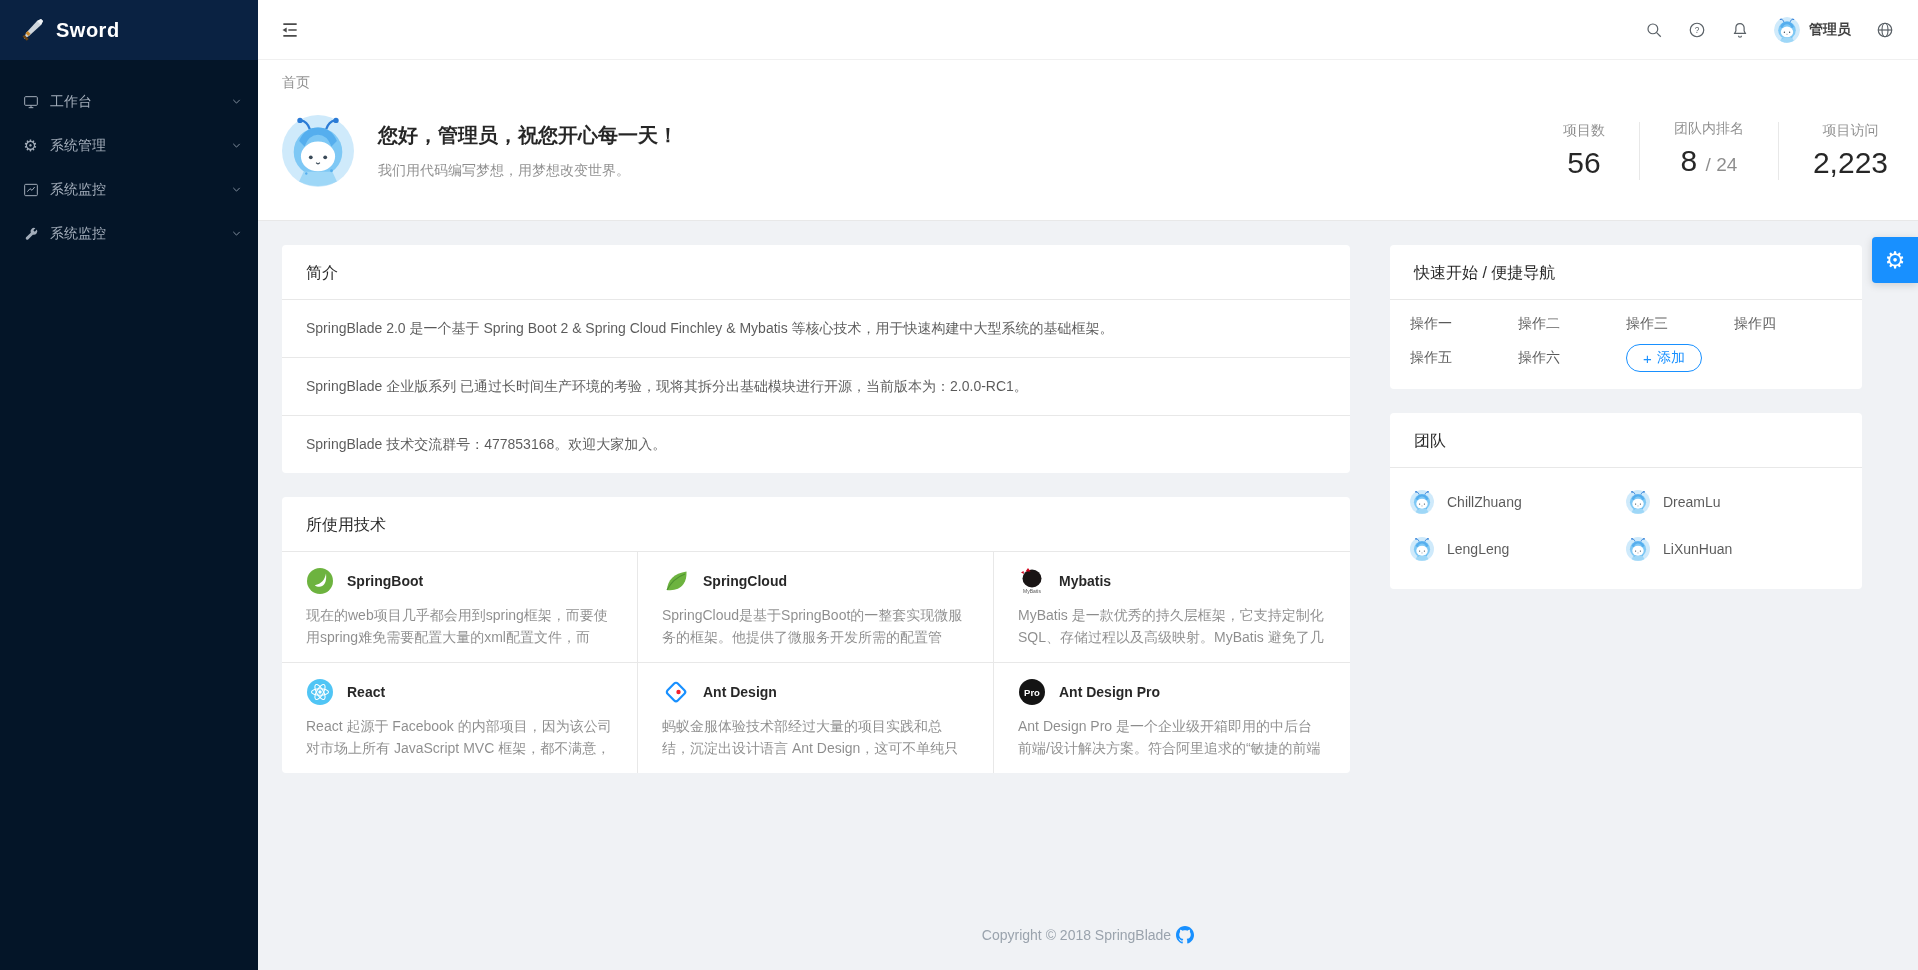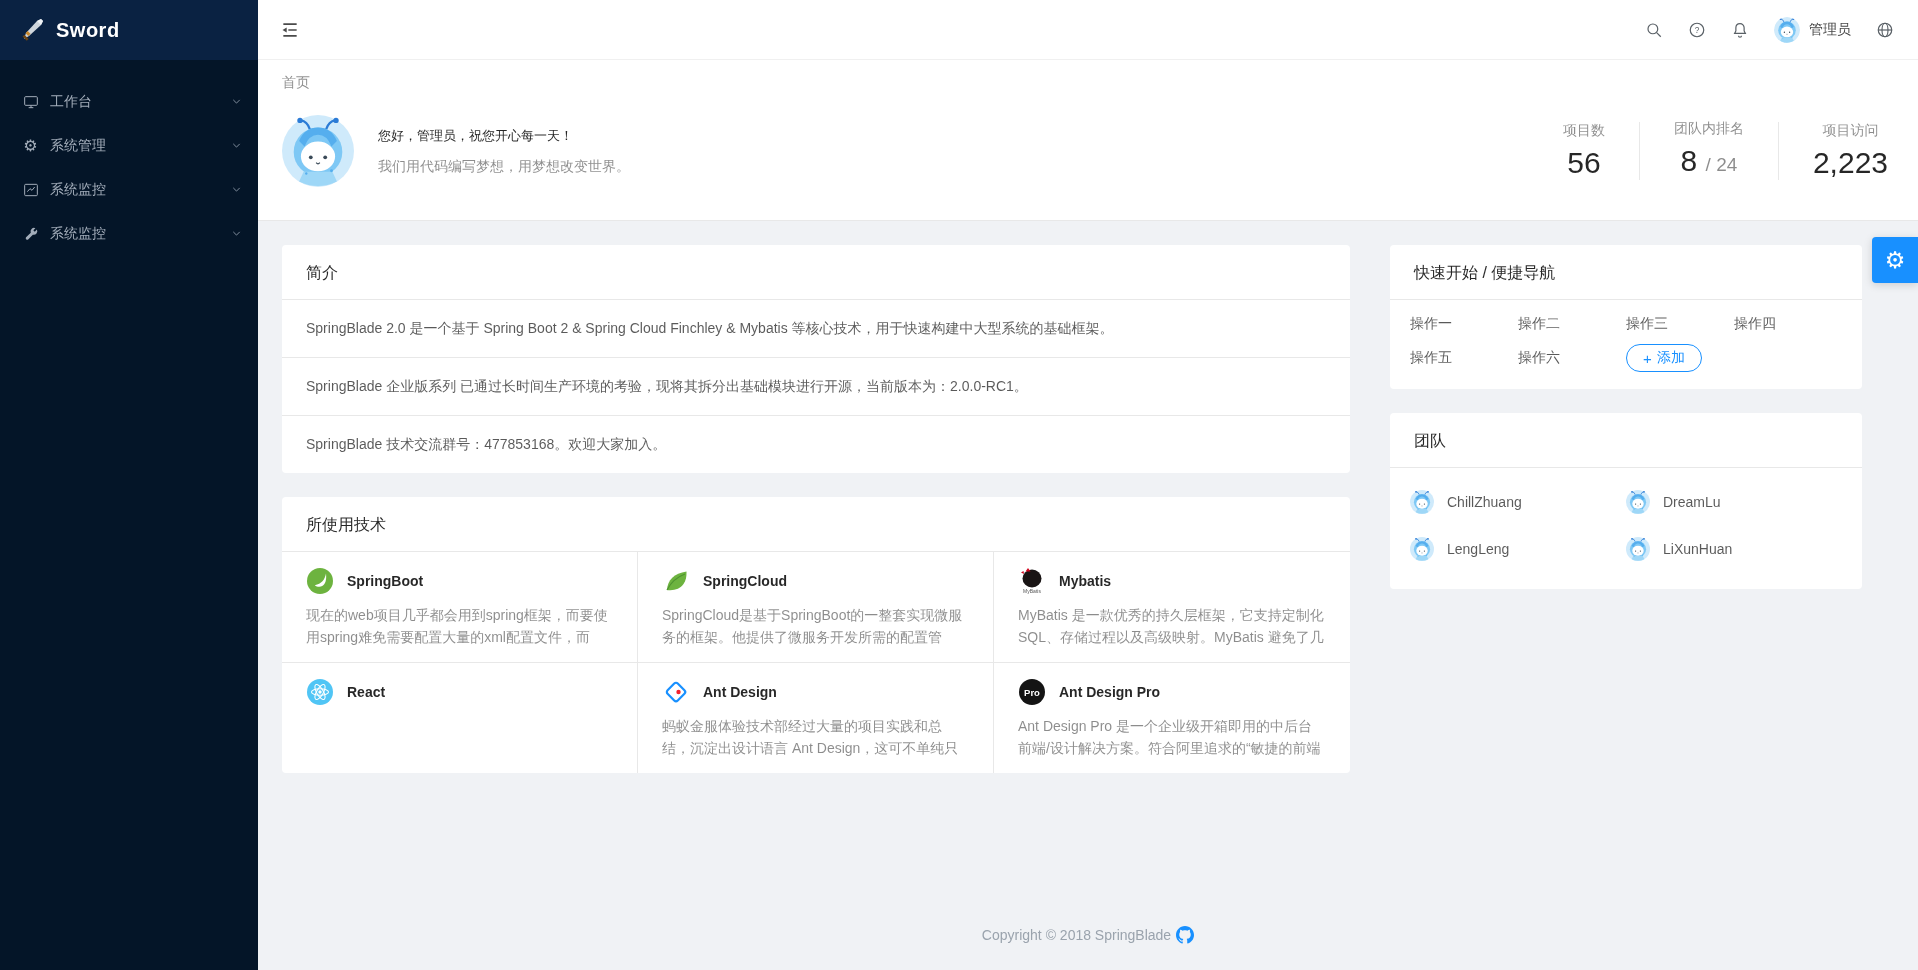--- a/index.html
+++ b/index.html
@@ -22,31 +22,31 @@
   .chev svg { width:11px; height:11px; stroke:#8b97a6; fill:none; stroke-width:2; }
 
   
   .main { position:absolute; left:258px; top:0; right:0; bottom:0; display:flex; flex-direction:column; }
   .topbar { height:60px; background:#fff; display:flex; align-items:center; padding:0 24px 0 22px; border-bottom:1px solid #f0f0f0; flex:none; }
   .collapse-btn { width:22px; height:22px; cursor:pointer; display:flex; align-items:center; }
   .collapse-btn svg { width:20px; height:20px; }
   .topbar-right { margin-left:auto; display:flex; align-items:center; gap:25px; }
   .tb-btn { cursor:pointer; display:flex; align-items:center; }
   .tb-btn svg { width:18px; height:18px; stroke:#596066; fill:none; stroke-width:1.6; }
-  .user { display:flex; align-items:center; gap:9px; cursor:pointer; }
+  .user { display:flex; align-items:center; gap:9px; cursor:pointer;font-weight:bold; }
   .user-avatar { width:26px; height:26px; border-radius:50%; overflow:hidden; flex:none; }
   .username { font-size:14px; color:rgba(0,0,0,.75); }
 
   
   .welcome { background:#fff; padding:14px 24px 24px 24px; border-bottom:1px solid #e8e8e8; flex:none; }
   .breadcrumb { font-size:14px; color:rgba(0,0,0,.45); margin-bottom:14px; cursor:pointer; width:max-content; }
   .welcome-row { display:flex; align-items:center; height:90px; }
   .avatar-lg { width:72px; height:72px; flex:none; }
   .welcome-text { margin-left:24px; }
-  .welcome-title { font-size:13px; font-weight:400; color:rgba(0,0,0,.85); margin-bottom:13px; }
+  .welcome-title { font-size:20px; font-weight:700; color:rgba(0,0,0,.85); margin-bottom:13px; }
   .welcome-sub { font-size:14px; color:rgba(0,0,0,.45); }
   .stats { margin-left:auto; display:flex; align-items:center; }
   .stat { padding:0 34px; text-align:center; }
   .stat:last-child { padding-right:6px; }
   .stat-label { font-size:14px; color:rgba(0,0,0,.45); margin-bottom:5px; }
   .stat-value { font-size:30px; line-height:36px; color:rgba(0,0,0,.85);text-align:center; }
   .stat-suffix { font-size:19px; color:rgba(0,0,0,.45); }
   .stat-divider { width:1px; height:58px; background:#e8e8e8; }
 
   
@@ -300,20 +300,21 @@
                   <circle cx="14" cy="14" r="13" fill="#50c5f5"></circle>
                   <g stroke="#fff" stroke-width="1.1" fill="none">
                     <ellipse cx="14" cy="14" rx="8.5" ry="3.3"></ellipse>
                     <ellipse cx="14" cy="14" rx="8.5" ry="3.3" transform="rotate(60 14 14)"></ellipse>
                     <ellipse cx="14" cy="14" rx="8.5" ry="3.3" transform="rotate(120 14 14)"></ellipse>
                   </g>
                   <circle cx="14" cy="14" r="1.7" fill="#fff"></circle>
                 </svg>
                 <span class="tech-name">React</span>
               </div>
+              <div class="tech-desc">React 起源于 Facebook 的内部项目，因为该公司对市场上所有 JavaScript MVC 框架，都不满意，</div>
             </div>
 
             <div class="tech-cell">
               <div class="tech-head">
                 <svg class="tech-icon" viewBox="0 0 28 28">
                   <rect x="6.8" y="6.8" width="14.4" height="14.4" rx="2.5" transform="rotate(45 14 14)" fill="none" stroke="#1890ff" stroke-width="2.2"></rect>
                   <circle cx="16.5" cy="14" r="2.2" fill="#f5222d"></circle>
                 </svg>
                 <span class="tech-name">Ant Design</span>
               </div>

